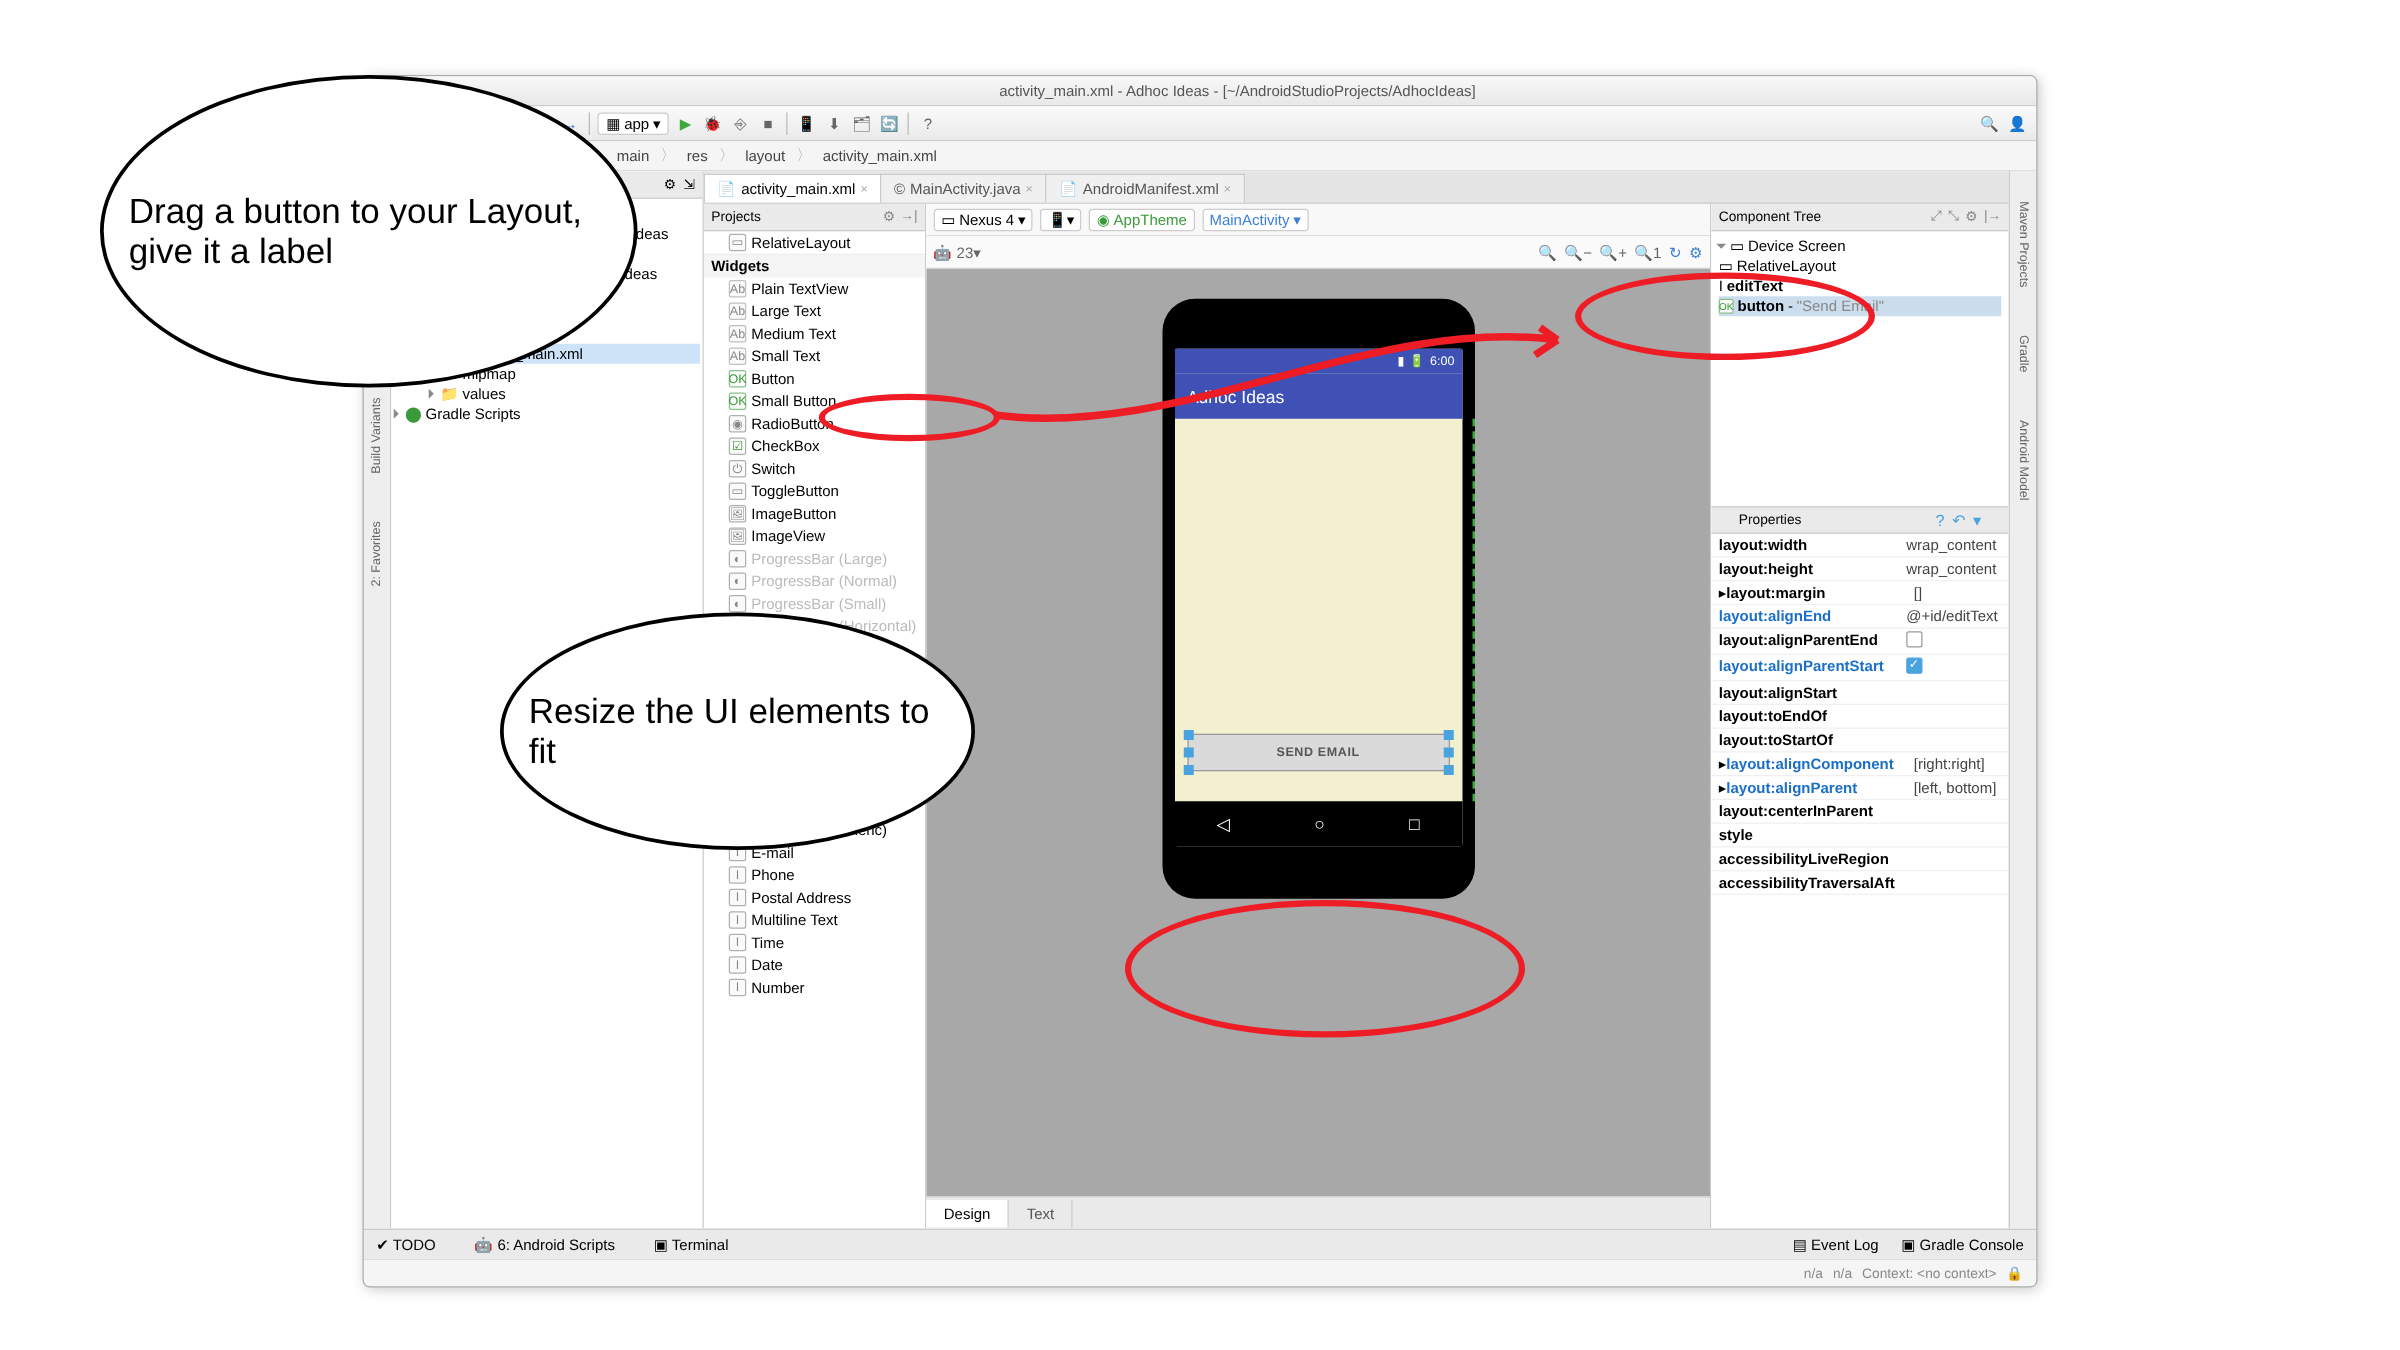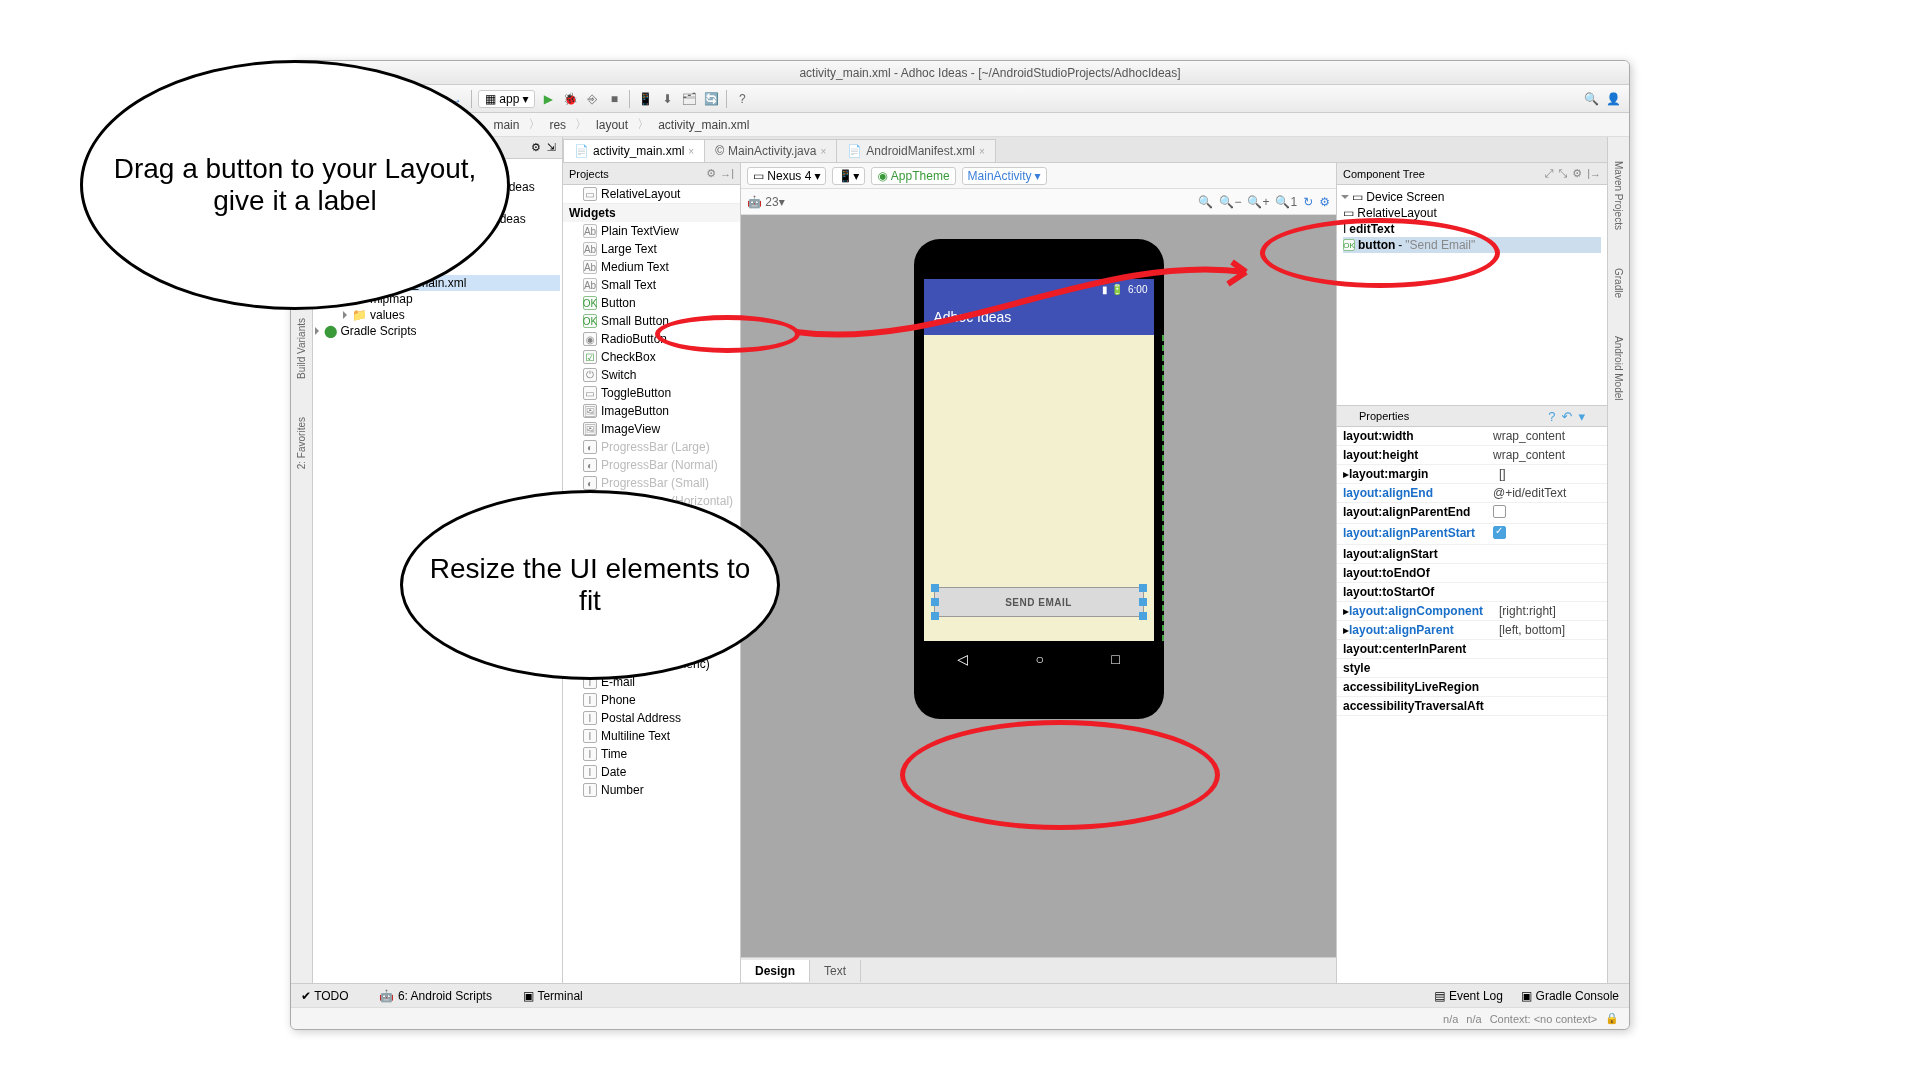--- a/index.html
+++ b/index.html
@@ -82,21 +82,21 @@
 .content{flex:1;position:relative}
 .guide-v{position:absolute;top:0;bottom:0;right:-10px;border-left:2px dashed #3fa83f}
 .send-btn{position:absolute;left:10px;right:10px;bottom:24px;height:30px;background:#dadada;border:1px solid #999;display:flex;align-items:center;justify-content:center;font-size:10px;letter-spacing:0.5px;font-weight:bold;color:#555}
 .send-btn .handle{width:8px;height:8px;background:#4aa3df;position:absolute}
 .send-btn .h-tl{top:-4px;left:-4px}.send-btn .h-tr{top:-4px;right:-4px}
 .send-btn .h-bl{bottom:-4px;left:-4px}.send-btn .h-br{bottom:-4px;right:-4px}
 .send-btn .h-ml{top:50%;left:-4px;margin-top:-4px}.send-btn .h-mr{top:50%;right:-4px;margin-top:-4px}
 .navbar{height:36px;background:#000;display:flex;justify-content:space-around;align-items:center;color:#fff;font-size:14px}
 
 
-.right-col{width:270px;background:#fff;display:flex;flex-direction:column;overflow:hidden}
+.right-col{width:238px;background:#fff;display:flex;flex-direction:column;overflow:hidden}
 .right-header{height:22px;background:#eaeaea;border-bottom:1px solid #ccc;display:flex;align-items:center;font-size:11px;padding:0 6px}
 .right-header .tools{margin-left:auto;display:flex;gap:5px;color:#888}
 .component-tree{flex:0 0 auto;font-size:12px;padding:4px 6px;height:220px}
 .component-tree .row{padding:1px 0;display:flex;align-items:center;gap:3px}
 .component-tree .row .lbl{color:#000}
 .component-tree .row .sub{color:#888}
 .component-tree .row.sel{background:#cde}
 .ct-ind1{padding-left:14px}.ct-ind2{padding-left:28px}
 
 .props-header{height:22px;background:#eaeaea;border-top:1px solid #ccc;border-bottom:1px solid #ccc;display:flex;align-items:center;font-size:11px;padding:0 22px}
@@ -106,32 +106,32 @@
 .props .pkey{flex:0 0 150px;font-weight:bold}
 .props .pkey.blue{color:#1a6fc9}
 .props .pval{flex:1;color:#444}
 .checkbox{width:13px;height:13px;border:1px solid #999;display:inline-block;border-radius:2px}
 .checkbox.checked{background:#4aa3df;border-color:#4aa3df;position:relative}
 .checkbox.checked::after{content:"✓";color:#fff;font-size:10px;position:absolute;top:-2px;left:1px}
 
 
 .designer-footer{height:26px;background:#eaeaea;border-top:1px solid #ccc;display:flex;align-items:center;font-size:12px}
 .dftab{padding:4px 14px;border-right:1px solid #ccc;color:#555}
-.dftab.active{background:#fff;color:#000;font-weight:bold}
+.dftab.active{background:#fff;color:#000;font-weight:normal}
 
 
 .ide-footer-1{height:24px;background:#eaeaea;border-top:1px solid #ccc;display:flex;align-items:center;font-size:12px;gap:31px;padding:0 10px}
 .ide-footer-1 .right{margin-left:auto;display:flex;gap:18px}
 .ide-footer-2{height:22px;background:#f5f5f5;border-top:1px solid #ddd;display:flex;align-items:center;justify-content:flex-end;font-size:11px;padding:0 10px;gap:8px;color:#888}
 
 .right-gutter{width:22px;background:#eee;border-left:1px solid #ccc;display:flex;flex-direction:column;align-items:center;gap:30px;padding-top:20px;font-size:10px;color:#666}
 .right-gutter div{writing-mode:vertical-rl;padding:4px 2px}
 
 
-.bubble{position:absolute;background:#fff;border:3px solid #000;border-radius:50%;display:flex;align-items:center;justify-content:center;text-align:center;font-size:28px;padding:20px;z-index:50}
+.bubble{position:absolute;background:#fff;border:3px solid #000;border-radius:50%;display:flex;align-items:center;justify-content:center;text-align:left;font-size:28px;padding:20px;z-index:50}
 .bubble.b1{left:80px;top:60px;width:430px;height:250px}
 .bubble.b2{left:400px;top:490px;width:380px;height:190px}
 
 
 .red-ellipse{position:absolute;border:5px solid #ee1c25;border-radius:50%;z-index:40}
 .red-ellipse.re1{left:655px;top:315px;width:145px;height:38px}
 .red-ellipse.re2{left:1260px;top:218px;width:240px;height:70px}
 .red-ellipse.re3{left:900px;top:720px;width:320px;height:110px}
 .red-arrow{position:absolute;z-index:39}
 .red-arrow svg{overflow:visible}

